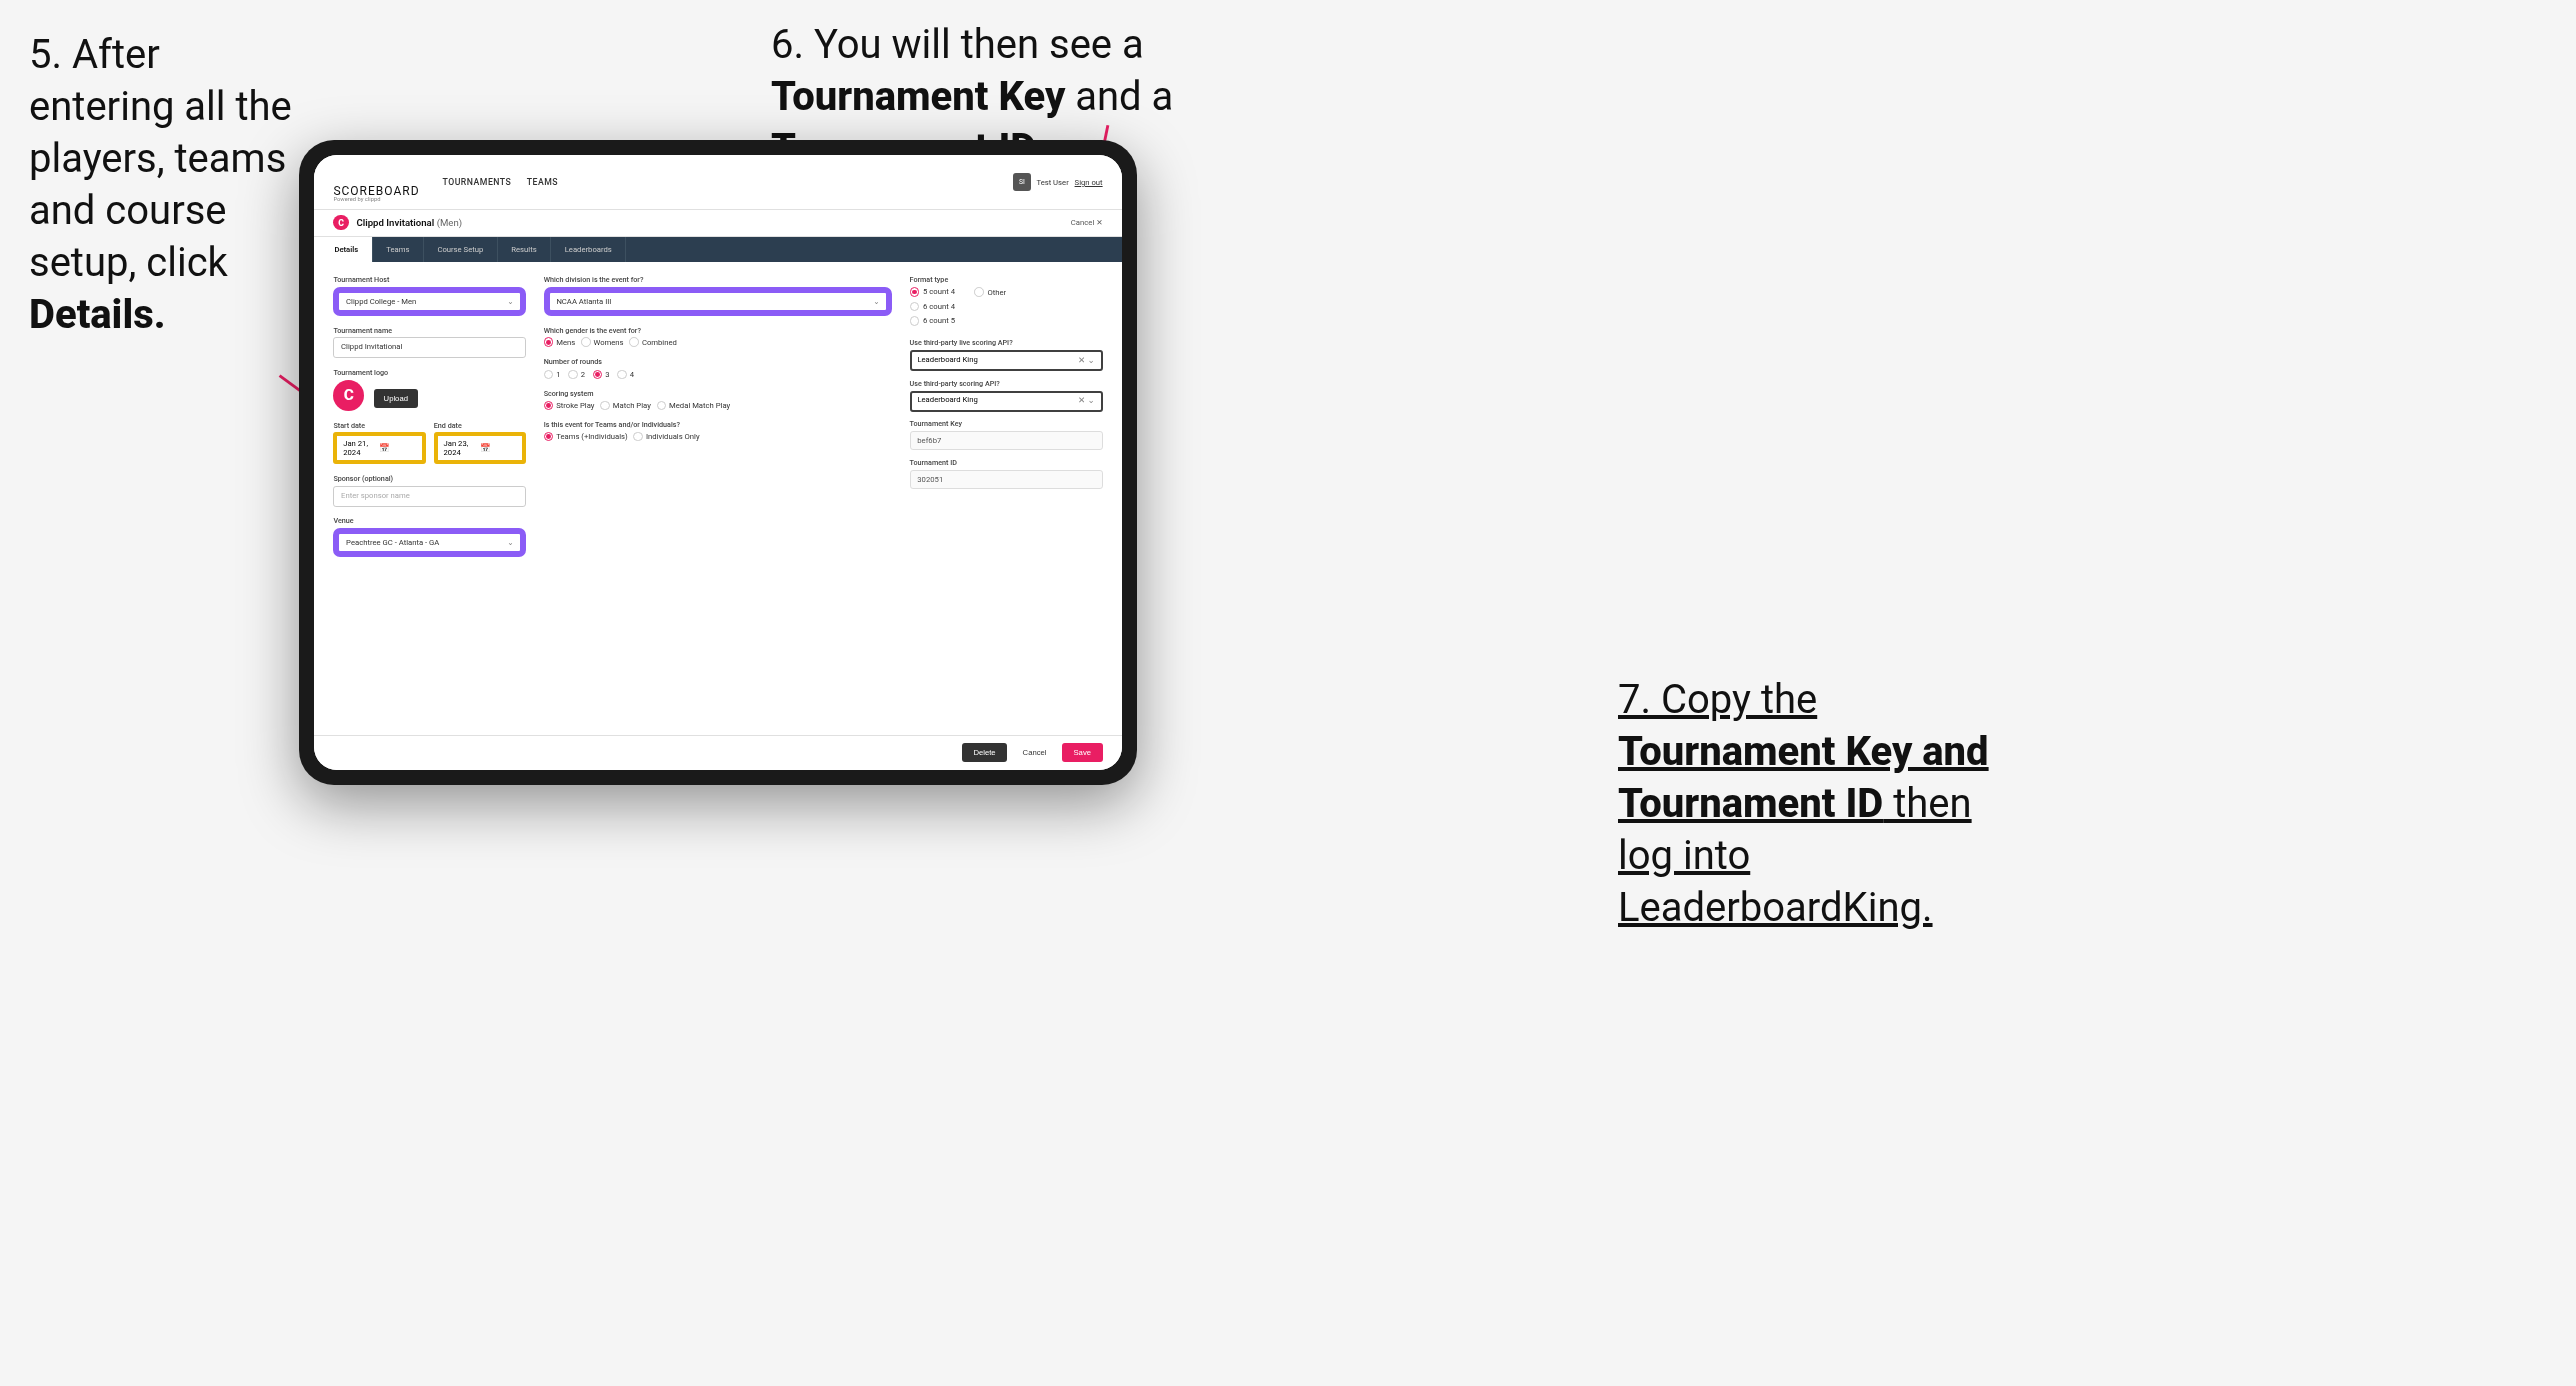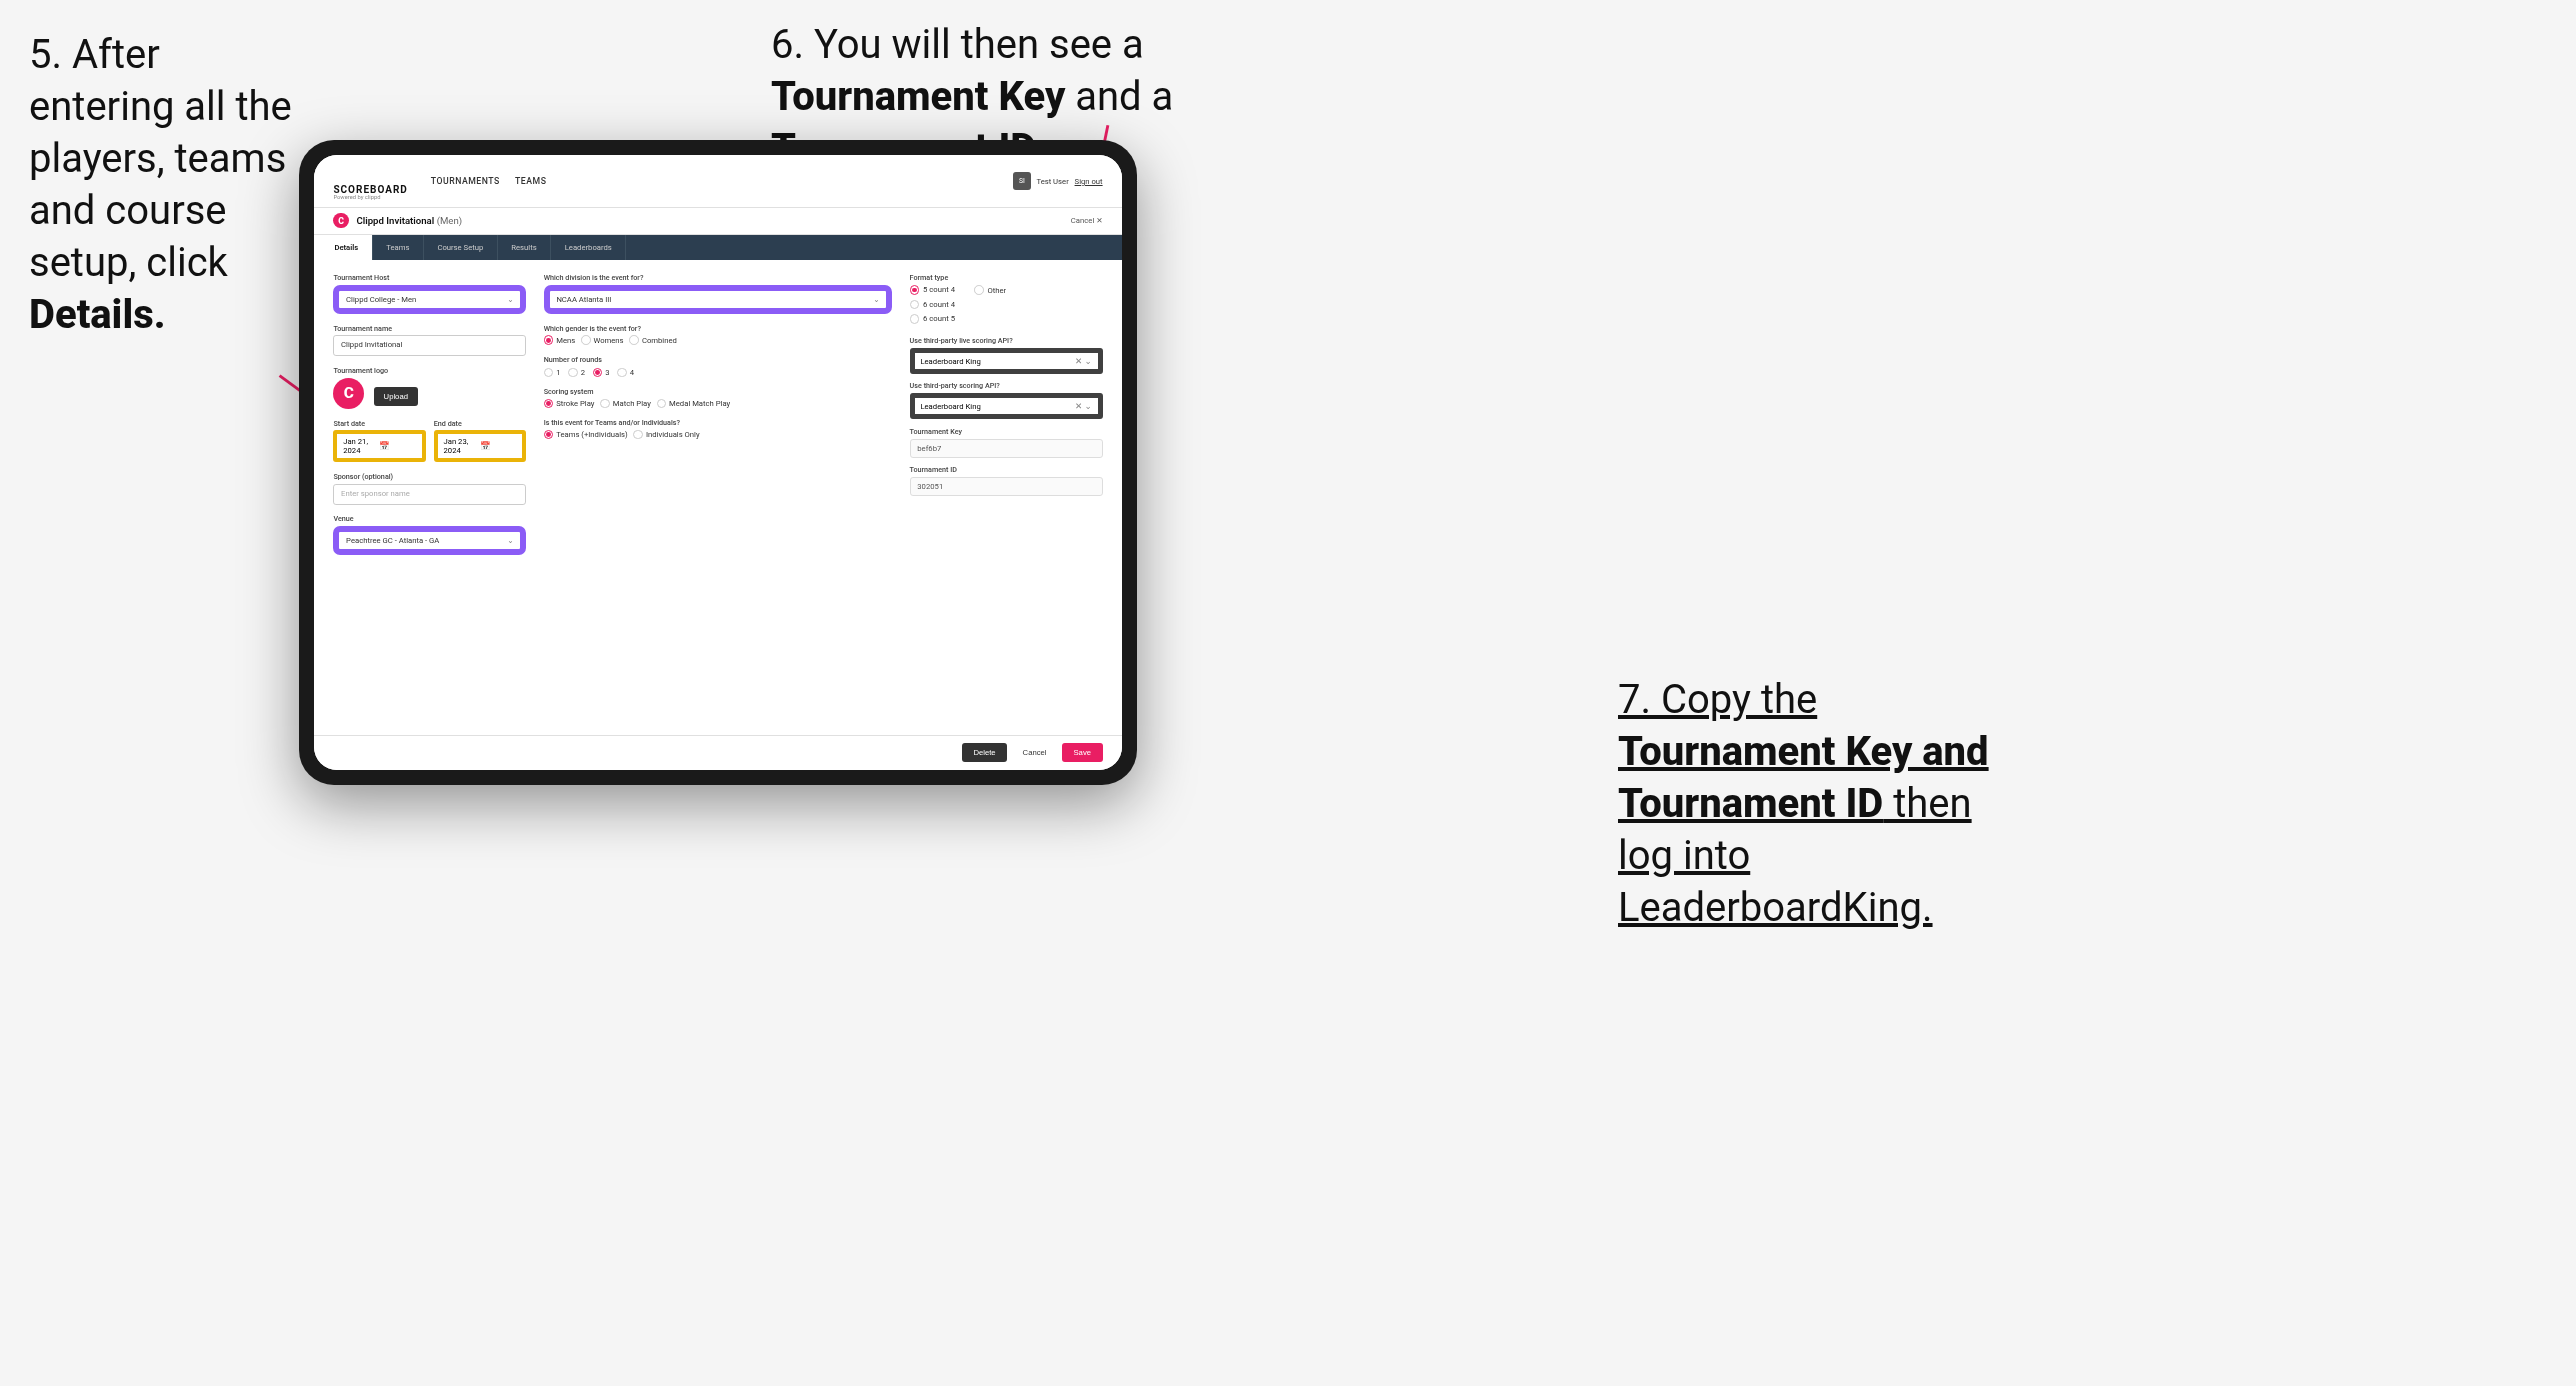--- a/index.html
+++ b/index.html
@@ -82,22 +82,22 @@
       gap: 23px;
       min-height: 37px;
     }
 
     .scoreboard-brand {
       display: flex;
       flex-direction: column;
       line-height: 1;
     }
     .scoreboard-brand .brand-main {
-      font-size: 10px;
-      font-weight: 700;
+      font-size: 12px;
+      font-weight: 400;
       letter-spacing: 1px;
       color: #111;
       margin-top: 24px;
     }
     .scoreboard-brand .brand-sub {
       font-size: 5.8px;
       color: #888;
     }
 
     .nav-links {
@@ -401,26 +401,26 @@
 
     .other-radio {
       width: 9.6px;
       height: 9.6px;
       border: 1.4px solid #ccc;
       border-radius: 50%;
     }
 
     
     .api-field {
-      border: 5px solid #404040;
+      border: 2px solid #404040;
       border-radius: 2.9px;
       padding: 2.9px 5.8px;
       font-size: 7.7px;
       display: flex;
-      align-items: flex-end;
+      align-items: flex-start;
       justify-content: space-between;
       min-height: 21px;
       margin-top: 2.9px;
     }
 
     .api-field .clear-x {
       color: #888;
       font-size: 8.7px;
     }
 

